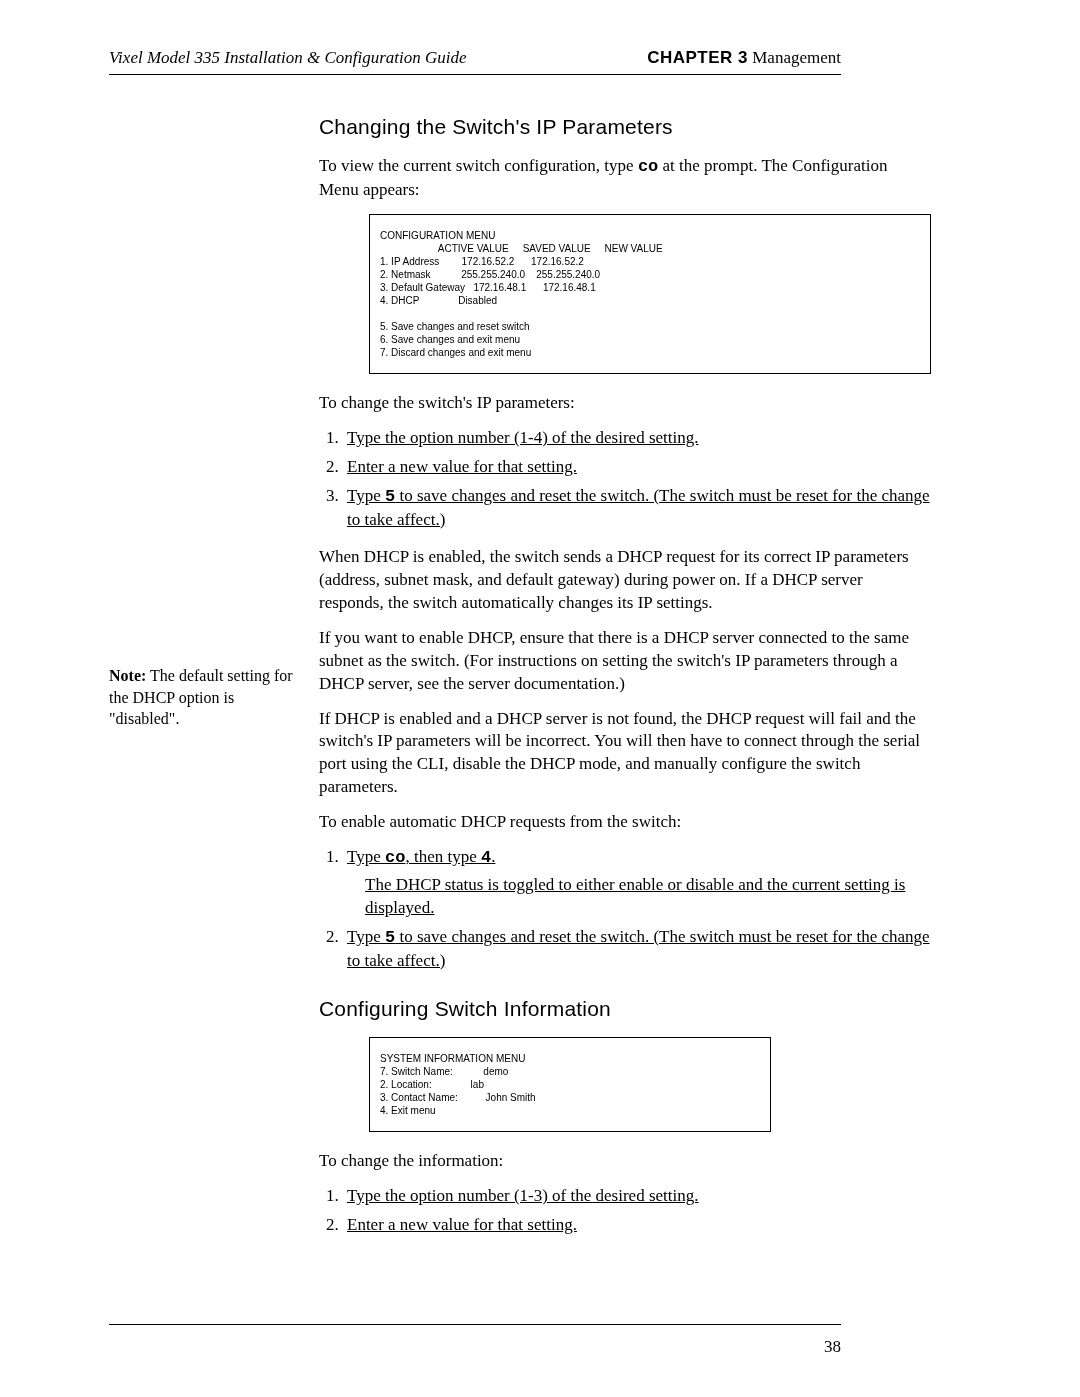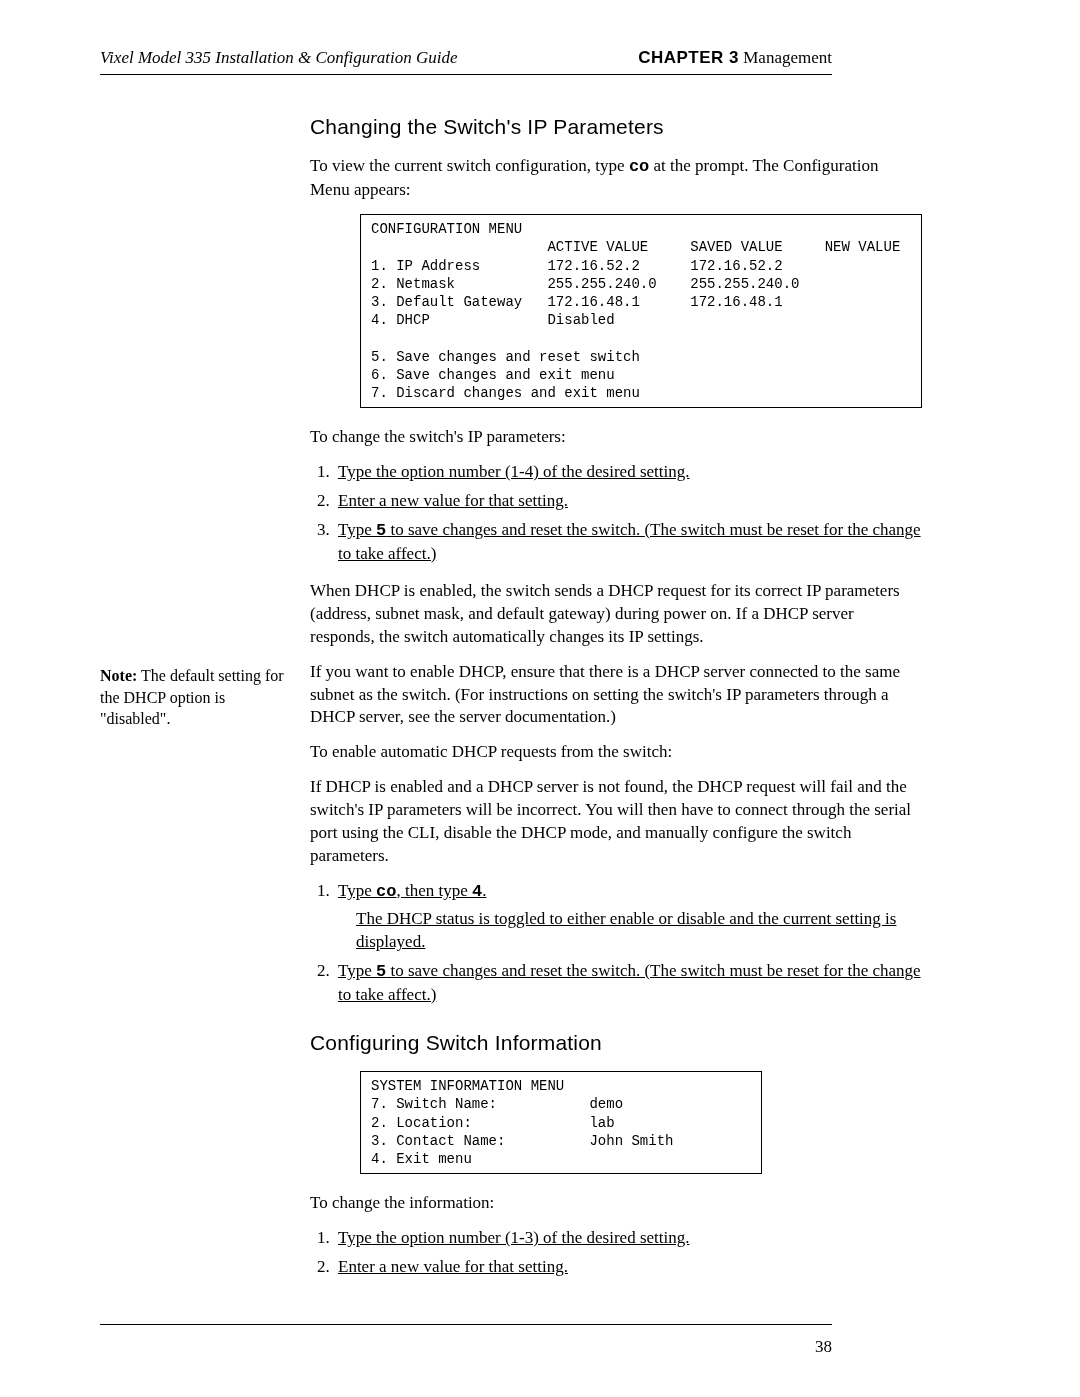--- a/index.html
+++ b/index.html
@@ -8,20 +8,21 @@
     background: #fff;
     font-family: Georgia, 'Times New Roman', serif;
     color: #000;
   }
   .page {
     width: 932px;
     height: 1397px;
     position: relative;
     box-sizing: border-box;
     padding: 48px 100px 40px 100px;
+    margin-left: 9px;
   }
   .header {
     display: flex;
     justify-content: space-between;
     font-size: 17px;
     padding-bottom: 6px;
     border-bottom: 1px solid #000;
   }
   .header-left {
     font-style: italic;
@@ -83,23 +84,23 @@
     padding-left: 4px;
   }
   .substep {
     display: block;
     margin-top: 4px;
     margin-left: 18px;
   }
   .termbox {
     border: 1px solid #000;
     margin: 8px 0 18px 50px;
-    padding: 5px 10px;
-    font-family: Liberation Mono, monospace;
-    font-size: 14px;
+    padding: 14px 10px;
+    font-family: Liberation Sans, sans-serif;
+    font-size: 10px;
     line-height: 1.3;
     white-space: pre;
   }
   .termbox.narrow {
     width: 380px;
     margin-left: 50px;
   }
   .termbox.wide {
     width: 540px;
   }
@@ -159,22 +160,22 @@
         <li>Type the option number (1-4) of the desired setting.</li>
         <li>Enter a new value for that setting.</li>
         <li>
           <span>Type </span><span class="mono">5</span><span> to save changes and reset the switch. (The switch must be reset for the change to take affect.)</span>
         </li>
       </ol>
 
 
       <p class="body">When DHCP is enabled, the switch sends a DHCP request for its correct IP parameters (address, subnet mask, and default gateway) during power on. If a DHCP server responds, the switch automatically changes its IP settings.</p>
       <p class="body">If you want to enable DHCP, ensure that there is a DHCP server connected to the same subnet as the switch. (For instructions on setting the switch's IP parameters through a DHCP server, see the server documentation.)</p>
+      <p class="body">If DHCP is enabled and a DHCP server is not found, the DHCP request will fail and the switch's IP parameters will be incorrect. You will then have to connect through the serial port using the CLI, disable the DHCP mode, and manually configure the switch parameters.</p>
       <p class="body">To enable automatic DHCP requests from the switch:</p>
-      <p class="body">If DHCP is enabled and a DHCP server is not found, the DHCP request will fail and the switch's IP parameters will be incorrect. You will then have to connect through the serial port using the CLI, disable the DHCP mode, and manually configure the switch parameters.</p>
 
       <ol class="steps">
         <li>
           <span>Type </span><span class="mono">co</span><span>, then type </span><span class="mono">4</span><span>.</span>
           <span class="substep">The DHCP status is toggled to either enable or disable and the current setting is displayed.</span>
         </li>
         <li>
           <span>Type </span><span class="mono">5</span><span> to save changes and reset the switch. (The switch must be reset for the change to take affect.)</span>
         </li>
       </ol>

